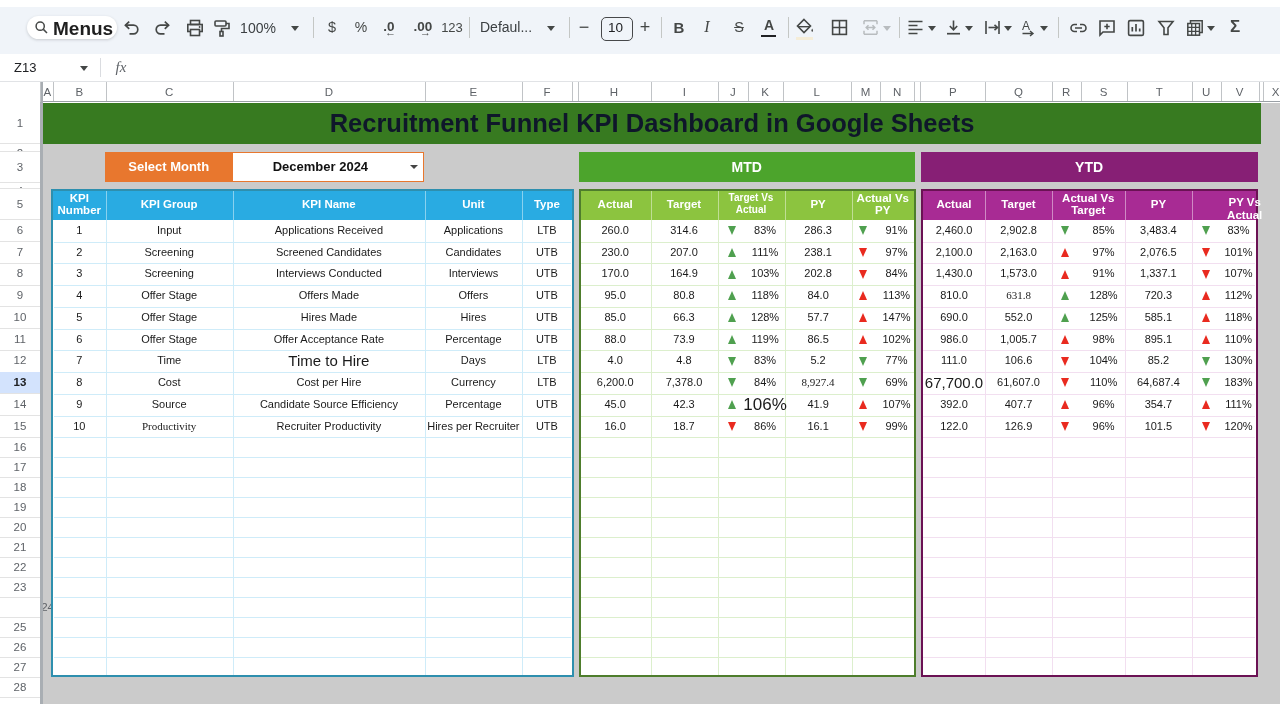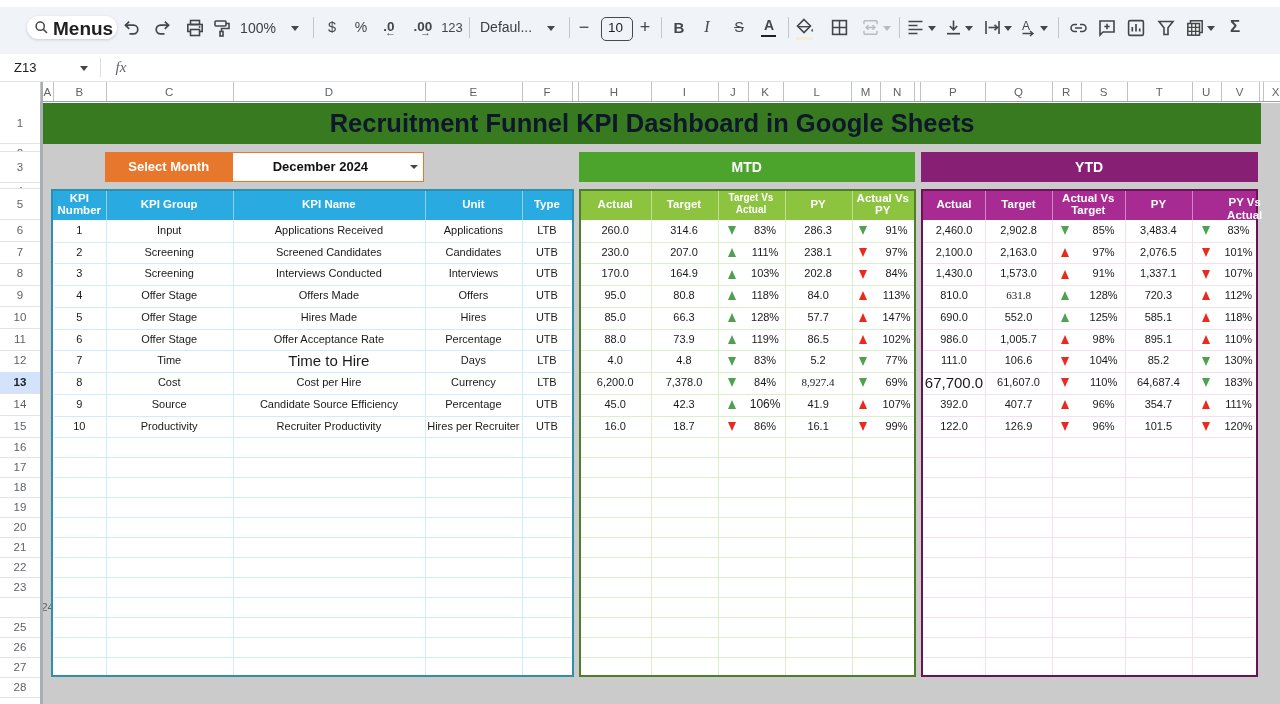--- a/index.html
+++ b/index.html
@@ -505,33 +505,33 @@
 <div style="position:absolute;left:1201.5px;top:378.2px;width:0;height:0;border-left:4.9px solid transparent;border-right:4.9px solid transparent;border-top:9.2px solid #4fa04f;"></div>
 <div style="position:absolute;left:1208.5px;top:372.0px;width:60.0px;text-align:center;font-size:11.0px;line-height:21.8px;color:#1a1a1a;">183%</div>
 <div style="position:absolute;left:-20.7px;top:393.7px;width:200.0px;text-align:center;font-size:11.0px;line-height:21.8px;color:#1a1a1a;">9</div>
 <div style="position:absolute;left:69.2px;top:393.7px;width:200.0px;text-align:center;font-size:11.0px;line-height:21.8px;color:#1a1a1a;">Source</div>
 <div style="position:absolute;left:228.9px;top:393.7px;width:200.0px;text-align:center;font-size:11.0px;line-height:21.8px;color:#1a1a1a;">Candidate Source Efficiency</div>
 <div style="position:absolute;left:373.4px;top:393.7px;width:200.0px;text-align:center;font-size:11.0px;line-height:21.8px;color:#1a1a1a;">Percentage</div>
 <div style="position:absolute;left:446.9px;top:393.7px;width:200.0px;text-align:center;font-size:11.0px;line-height:21.8px;color:#1a1a1a;">UTB</div>
 <div style="position:absolute;left:575.2px;top:393.7px;width:80.0px;text-align:center;font-size:11.0px;line-height:21.8px;color:#1a1a1a;">45.0</div>
 <div style="position:absolute;left:644.0px;top:393.7px;width:80.0px;text-align:center;font-size:11.0px;line-height:21.8px;color:#1a1a1a;">42.3</div>
 <div style="position:absolute;left:728.0px;top:400.0px;width:0;height:0;border-left:4.9px solid transparent;border-right:4.9px solid transparent;border-bottom:9.2px solid #4fa04f;"></div>
-<div style="position:absolute;left:735.1px;top:393.7px;width:60.0px;text-align:center;font-size:12px;line-height:21.8px;color:#1a1a1a;">106%</div>
+<div style="position:absolute;left:735.1px;top:393.7px;width:60.0px;text-align:center;font-size:17px;line-height:21.8px;color:#1a1a1a;">106%</div>
 <div style="position:absolute;left:778.1px;top:393.7px;width:80.0px;text-align:center;font-size:11.0px;line-height:21.8px;color:#1a1a1a;">41.9</div>
 <div style="position:absolute;left:859.1px;top:400.0px;width:0;height:0;border-left:4.9px solid transparent;border-right:4.9px solid transparent;border-bottom:9.2px solid #e92a1f;"></div>
 <div style="position:absolute;left:866.5px;top:393.7px;width:60.0px;text-align:center;font-size:11.0px;line-height:21.8px;color:#1a1a1a;">107%</div>
 <div style="position:absolute;left:914.0px;top:393.7px;width:80.0px;text-align:center;font-size:11.0px;line-height:21.8px;color:#1a1a1a;">392.0</div>
 <div style="position:absolute;left:978.5px;top:393.7px;width:80.0px;text-align:center;font-size:11.0px;line-height:21.8px;color:#1a1a1a;">407.7</div>
 <div style="position:absolute;left:1061.3px;top:400.0px;width:0;height:0;border-left:4.9px solid transparent;border-right:4.9px solid transparent;border-bottom:9.2px solid #e92a1f;"></div>
 <div style="position:absolute;left:1073.6px;top:393.7px;width:60.0px;text-align:center;font-size:11.0px;line-height:21.8px;color:#1a1a1a;">96%</div>
 <div style="position:absolute;left:1118.4px;top:393.7px;width:80.0px;text-align:center;font-size:11.0px;line-height:21.8px;color:#1a1a1a;">354.7</div>
 <div style="position:absolute;left:1201.5px;top:400.0px;width:0;height:0;border-left:4.9px solid transparent;border-right:4.9px solid transparent;border-bottom:9.2px solid #e92a1f;"></div>
 <div style="position:absolute;left:1208.5px;top:393.7px;width:60.0px;text-align:center;font-size:11.0px;line-height:21.8px;color:#1a1a1a;">111%</div>
 <div style="position:absolute;left:-20.7px;top:415.5px;width:200.0px;text-align:center;font-size:11.0px;line-height:21.8px;color:#1a1a1a;">10</div>
-<div style="position:absolute;left:69.2px;top:415.5px;width:200.0px;text-align:center;font-size:11.0px;line-height:21.8px;color:#1a1a1a;">Productivity</div>
+<div style="position:absolute;left:69.2px;top:415.5px;width:200.0px;text-align:center;font-size:11.0px;line-height:21.8px;color:#1a1a1a;font-family:Liberation Serif, serif;">Productivity</div>
 <div style="position:absolute;left:228.9px;top:415.5px;width:200.0px;text-align:center;font-size:11.0px;line-height:21.8px;color:#1a1a1a;">Recruiter Productivity</div>
 <div style="position:absolute;left:373.4px;top:415.5px;width:200.0px;text-align:center;font-size:11.0px;line-height:21.8px;color:#1a1a1a;">Hires per Recruiter</div>
 <div style="position:absolute;left:446.9px;top:415.5px;width:200.0px;text-align:center;font-size:11.0px;line-height:21.8px;color:#1a1a1a;">UTB</div>
 <div style="position:absolute;left:575.2px;top:415.5px;width:80.0px;text-align:center;font-size:11.0px;line-height:21.8px;color:#1a1a1a;">16.0</div>
 <div style="position:absolute;left:644.0px;top:415.5px;width:80.0px;text-align:center;font-size:11.0px;line-height:21.8px;color:#1a1a1a;">18.7</div>
 <div style="position:absolute;left:728.0px;top:421.7px;width:0;height:0;border-left:4.9px solid transparent;border-right:4.9px solid transparent;border-top:9.2px solid #e92a1f;"></div>
 <div style="position:absolute;left:735.1px;top:415.5px;width:60.0px;text-align:center;font-size:11.0px;line-height:21.8px;color:#1a1a1a;">86%</div>
 <div style="position:absolute;left:778.1px;top:415.5px;width:80.0px;text-align:center;font-size:11.0px;line-height:21.8px;color:#1a1a1a;">16.1</div>
 <div style="position:absolute;left:859.1px;top:421.7px;width:0;height:0;border-left:4.9px solid transparent;border-right:4.9px solid transparent;border-top:9.2px solid #e92a1f;"></div>
 <div style="position:absolute;left:866.5px;top:415.5px;width:60.0px;text-align:center;font-size:11.0px;line-height:21.8px;color:#1a1a1a;">99%</div>

